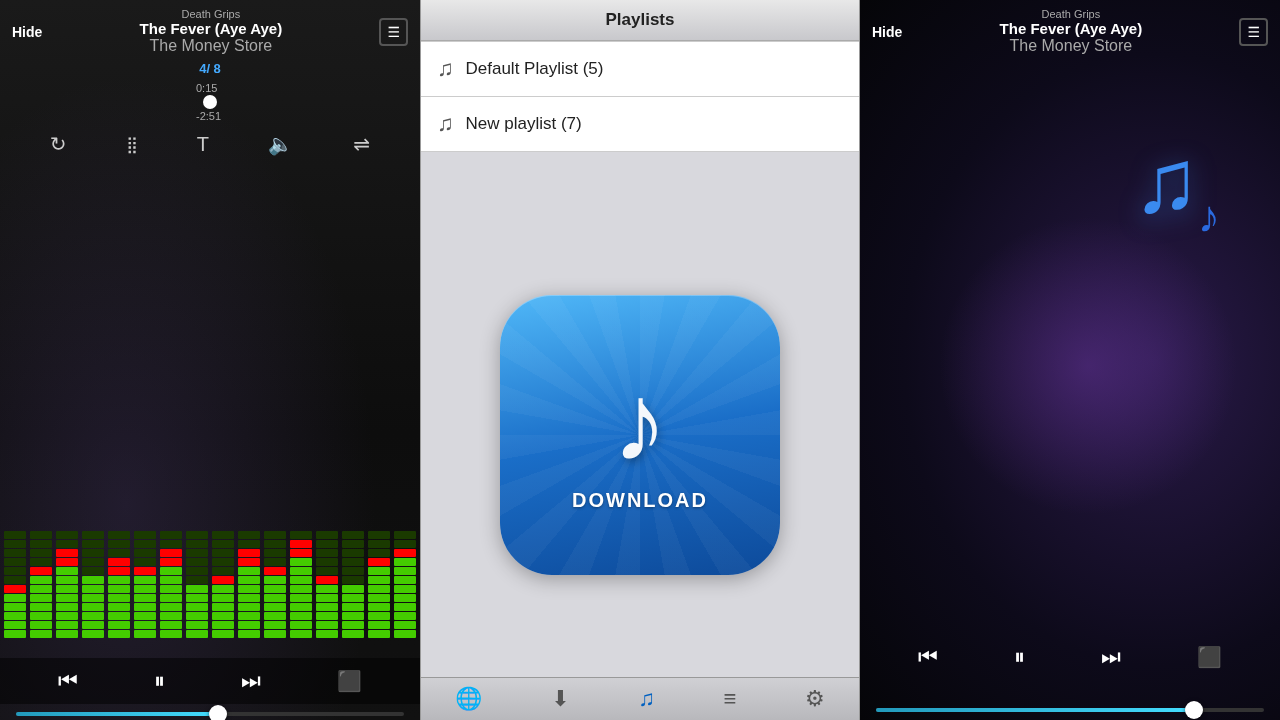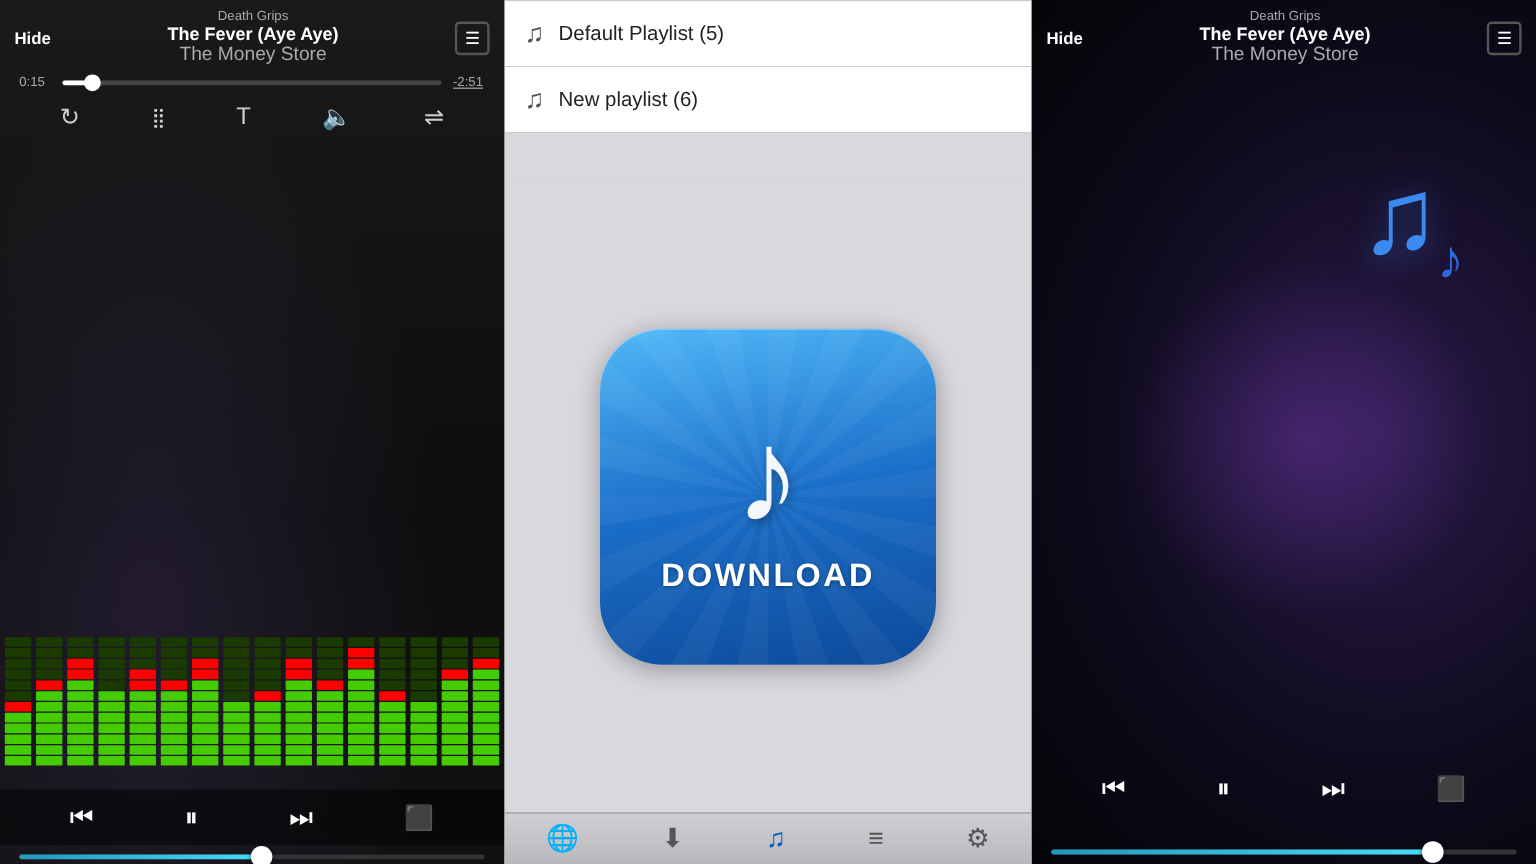--- a/index.html
+++ b/index.html
@@ -83,23 +83,24 @@
     }
     .track-counter span { color: #4af; font-weight: bold; }
 
     .progress-bar-container {
       padding: 4px 16px;
       display: flex;
       align-items: center;
       gap: 8px;
       position: relative;
       z-index: 1;
+      flex-direction: column;
     }
     .time-label { color: #aaa; font-size: 11px; min-width: 28px; }
-    .time-label.right { text-align: center; text-decoration: underline; }
+    .time-label.right { text-align: left; }
     .progress-track {
       flex: 1;
       height: 4px;
       background: #444;
       border-radius: 2px;
       position: relative;
     }
     .progress-fill {
       height: 100%;
       background: #fff;
@@ -297,21 +298,21 @@
     }
     .music-note-large {
       font-size: 110px;
       color: rgba(255,255,255,0.95);
       text-shadow: 2px 4px 8px rgba(0,0,0,0.3);
       position: relative;
       z-index: 1;
     }
     .download-label {
       color: #fff;
-      font-size: 27px;
+      font-size: 20px;
       font-weight: 700;
       letter-spacing: 2px;
       margin-top: 4px;
       position: relative;
       z-index: 1;
       text-shadow: 0 1px 3px rgba(0,0,0,0.4);
     }
 
     
     .center-tabs {
@@ -430,20 +431,23 @@
   <div class="top-bar">
     <button class="hide-btn">Hide</button>
     <div class="track-info">
       <div class="artist-name">Death Grips</div>
       <div class="track-title">The Fever (Aye Aye)</div>
       <div class="album-name">The Money Store</div>
     </div>
     <button class="menu-btn">☰</button>
   </div>
 
+  <div class="track-counter">
+    <span>4/ 8</span>
+  </div>
 
   <div class="progress-bar-container">
     <span class="time-label">0:15</span>
     <div class="progress-track">
       <div class="progress-fill"></div>
       <div class="progress-thumb"></div>
     </div>
     <span class="time-label right">-2:51</span>
   </div>
 
@@ -693,29 +697,32 @@
     <div class="volume-track">
       <div class="volume-fill"></div>
       <div class="volume-thumb"></div>
     </div>
   </div>
 
 </div>
 
 <div class="center-panel">
 
+  <div class="playlists-header">
+    <span class="playlists-header-title">Playlists</span>
+  </div>
 
   <div class="playlist-list">
     <div class="playlist-item">
       <span class="playlist-icon">♫</span>
       <span class="playlist-name">Default Playlist (5)</span>
     </div>
     <div class="playlist-item">
       <span class="playlist-icon">♫</span>
-      <span class="playlist-name">New playlist (6)</span>
+      <span class="playlist-name">New playlist (7)</span>
     </div>
   </div>
 
   <div class="separator-area"></div>
 
   <div class="download-area">
     <div class="download-btn">
       <span class="music-note-large">♪</span>
       <span class="download-label">DOWNLOAD</span>
     </div>

